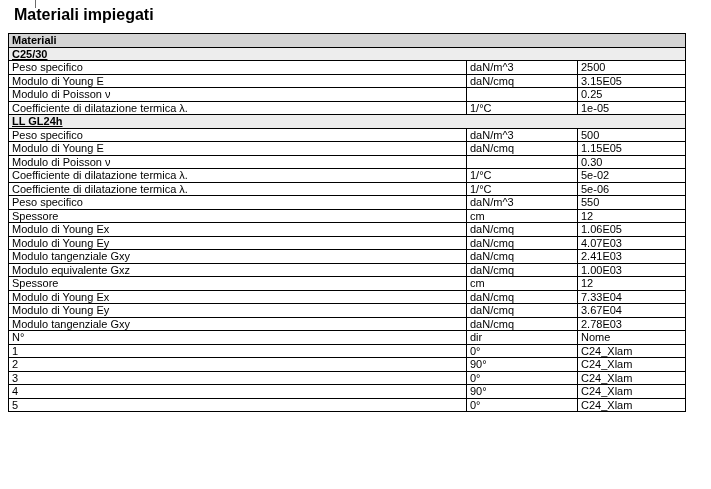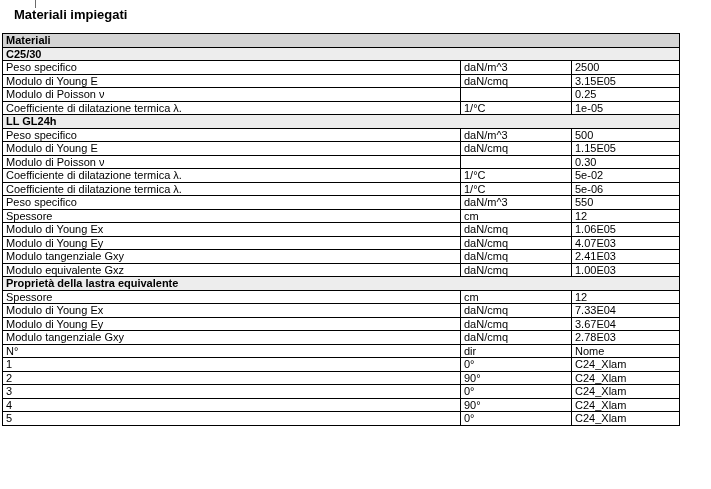--- a/index.html
+++ b/index.html
@@ -23,29 +23,29 @@
     top: 0;
     width: 1px;
     height: 8px;
     background: #6a6a6a;
   }
   .title {
     position: absolute;
     left: 14px;
     top: 7px;
     margin: 0;
-    font-size: 13px;
+    font-size: 16px;
     line-height: 15px;
     font-weight: bold;
     color: #000000;
     white-space: nowrap;
   }
   table.materials-table {
     position: absolute;
-    left: 2px;
+    left: 8px;
     top: 33px;
     width: 677px;
     border-collapse: collapse;
     table-layout: fixed;
   }
   table.materials-table td {
     border: 1px solid var(--border-color, #000000);
     height: 12.5px;
     line-height: 12.5px;
     padding: 0 3px;
@@ -56,20 +56,21 @@
     vertical-align: middle;
     background: #ffffff;
   }
   tr.main-header td {
     background: var(--header-bg, #d4d4d4);
     font-weight: bold;
   }
   tr.section-header td {
     background: var(--section-bg, #ededed);
     font-weight: bold;
+    text-decoration: underline;
   }
 </style>
 </head>
 <body>
 
 <div class="page">
   <div class="caret"></div>
   <h1 class="title">Materiali impiegati</h1>
   <table class="materials-table">
     <colgroup>
@@ -155,23 +156,20 @@
         <tr class="data-row">
           <td>Modulo tangenziale Gxy</td>
           <td>daN/cmq</td>
           <td>2.41E03</td>
         </tr>
         <tr class="data-row">
           <td>Modulo equivalente Gxz</td>
           <td>daN/cmq</td>
           <td>1.00E03</td>
         </tr>
-        <tr class="section-header">
-          <td colspan="3">Proprietà della lastra equivalente</td>
-        </tr>
         <tr class="data-row">
           <td>Spessore</td>
           <td>cm</td>
           <td>12</td>
         </tr>
         <tr class="data-row">
           <td>Modulo di Young Ex</td>
           <td>daN/cmq</td>
           <td>7.33E04</td>
         </tr>

